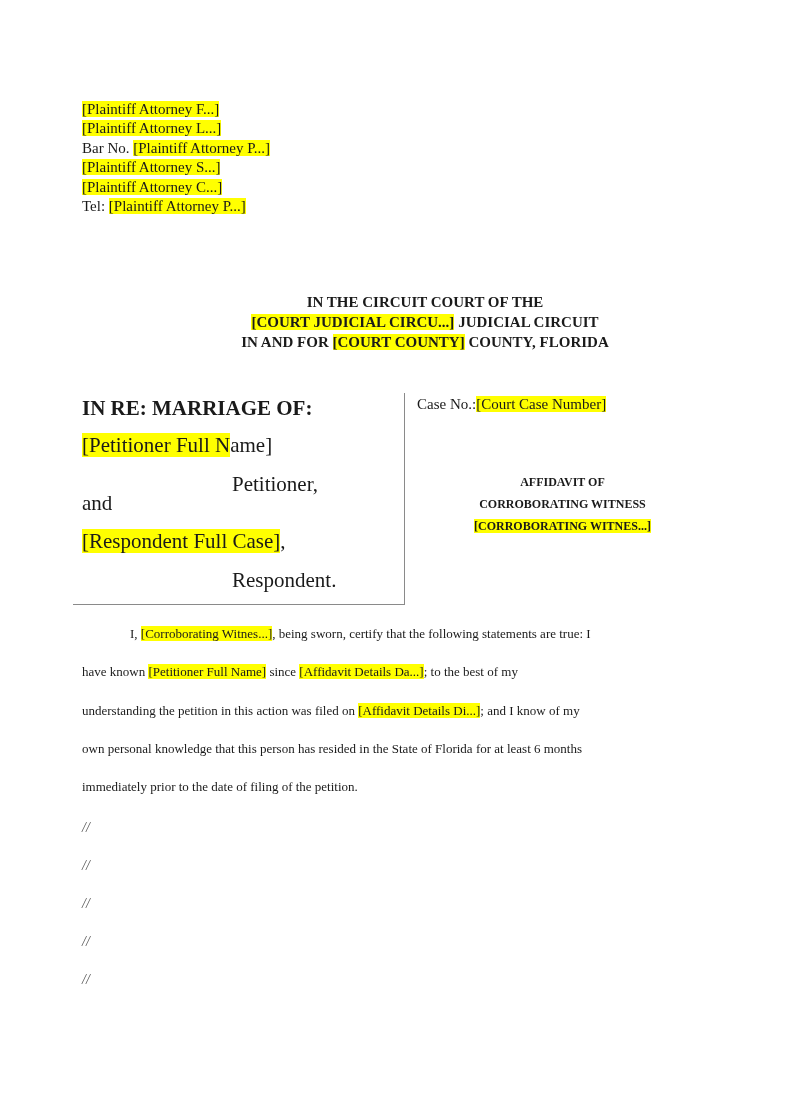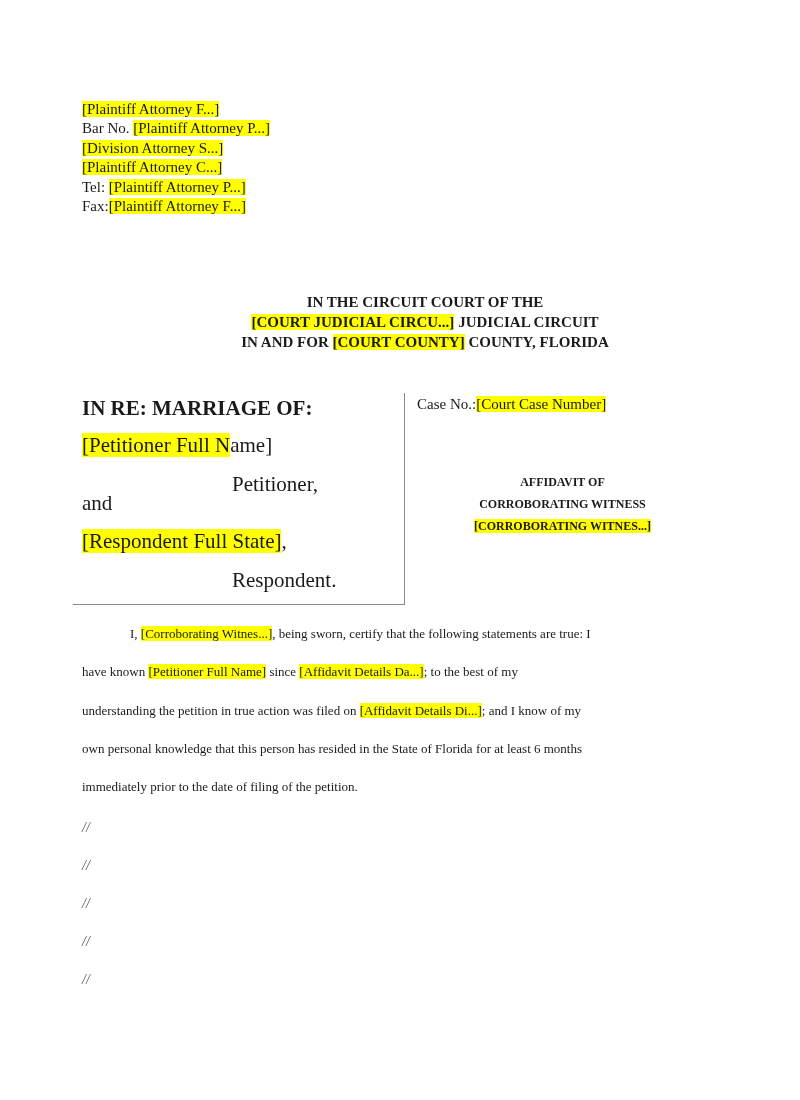--- a/index.html
+++ b/index.html
@@ -32,56 +32,56 @@
   
   .para { position: absolute; left: 82px; width: 640px; font-size: 13px; white-space: nowrap; }
 
   .slash { position: absolute; left: 82px; font-size: 14px; color: #555; font-style: italic; }
 </style>
 </head>
 <body>
 
 <div class="attorney">
   <div class="line"><span class="hl">[Plaintiff Attorney F...]</span></div>
+  <div class="line"><span class="hl">[Plaintiff Attorney L...]</span></div>
   <div class="line"><span>Bar No. </span><span class="hl">[Plaintiff Attorney P...]</span></div>
-  <div class="line"><span class="hl">[Division Attorney S...]</span></div>
+  <div class="line"><span class="hl">[Plaintiff Attorney S...]</span></div>
   <div class="line"><span class="hl">[Plaintiff Attorney C...]</span></div>
   <div class="line"><span>Tel: </span><span class="hl">[Plaintiff Attorney P...]</span></div>
-  <div class="line"><span>Fax:</span><span class="hl">[Plaintiff Attorney F...]</span></div>
 </div>
 
 <div class="court">
   <div>IN THE CIRCUIT COURT OF THE</div>
   <div><span class="hl">[COURT JUDICIAL CIRCU...]</span><span> JUDICIAL CIRCUIT</span></div>
   <div><span>IN AND FOR </span><span class="hl">[COURT COUNTY]</span><span> COUNTY, FLORIDA</span></div>
 </div>
 
 <div class="vline"></div>
 <div class="hline"></div>
 
 <div class="abs t15 bold" style="left:82px; top:396px;">IN RE: MARRIAGE OF:</div>
 <div class="abs t15" style="left:82px; top:433px;"><span class="hl">[Petitioner Full N</span><span>ame]</span></div>
 <div class="abs t15" style="left:232px; top:472px;">Petitioner,</div>
 <div class="abs t15" style="left:82px; top:491px;">and</div>
-<div class="abs t15" style="left:82px; top:529px;"><span class="hl">[Respondent Full State]</span><span>,</span></div>
+<div class="abs t15" style="left:82px; top:529px;"><span class="hl">[Respondent Full Case]</span><span>,</span></div>
 <div class="abs t15" style="left:232px; top:568px;">Respondent.</div>
 
 <div class="case-block">
   <div style="white-space:nowrap;"><span>Case No.:</span><span class="hl">[Court Case Number]</span></div>
 </div>
 
 <div class="title-block">
   <div>AFFIDAVIT OF</div>
   <div>CORROBORATING WITNESS</div>
   <div><span class="hl">[CORROBORATING WITNES...]</span></div>
 </div>
 
 <div class="para" style="left:130px; top:626px;"><span>I, </span><span class="hl">[Corroborating Witnes...]</span><span>, being sworn, certify that the following statements are true: I</span></div>
 <div class="para" style="top:664px;"><span>have known </span><span class="hl">[Petitioner Full Name]</span><span> since </span><span class="hl">[Affidavit Details Da...]</span><span>; to the best of my</span></div>
-<div class="para" style="top:703px;"><span>understanding the petition in true action was filed on </span><span class="hl">[Affidavit Details Di...]</span><span>; and I know of my</span></div>
+<div class="para" style="top:703px;"><span>understanding the petition in this action was filed on </span><span class="hl">[Affidavit Details Di...]</span><span>; and I know of my</span></div>
 <div class="para" style="top:741px;">own personal knowledge that this person has resided in the State of Florida for at least 6 months</div>
 <div class="para" style="top:779px;">immediately prior to the date of filing of the petition.</div>
 
 <div class="slash" style="top:820px;">//</div>
 <div class="slash" style="top:858px;">//</div>
 <div class="slash" style="top:896px;">//</div>
 <div class="slash" style="top:934px;">//</div>
 <div class="slash" style="top:972px;">//</div>
 
 </body></html>

